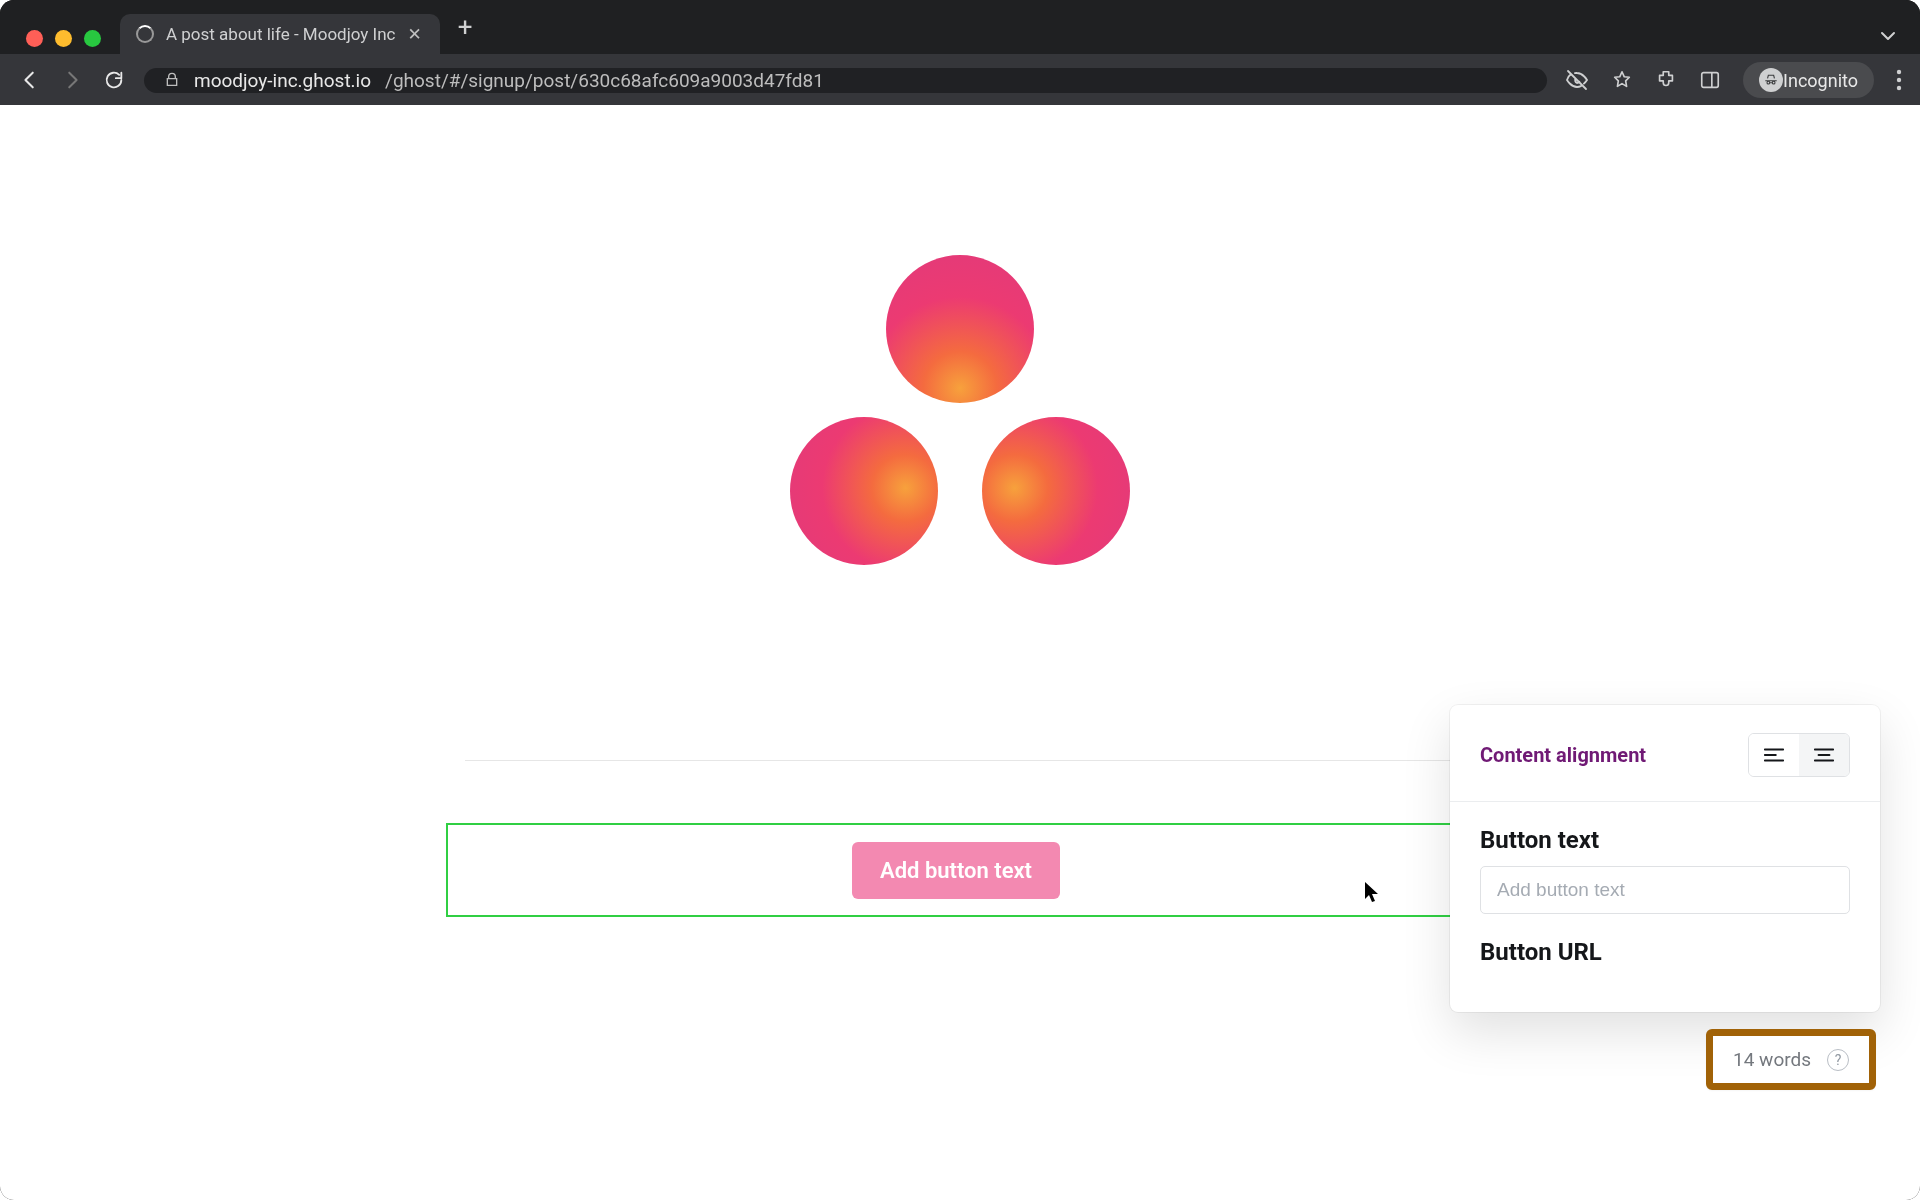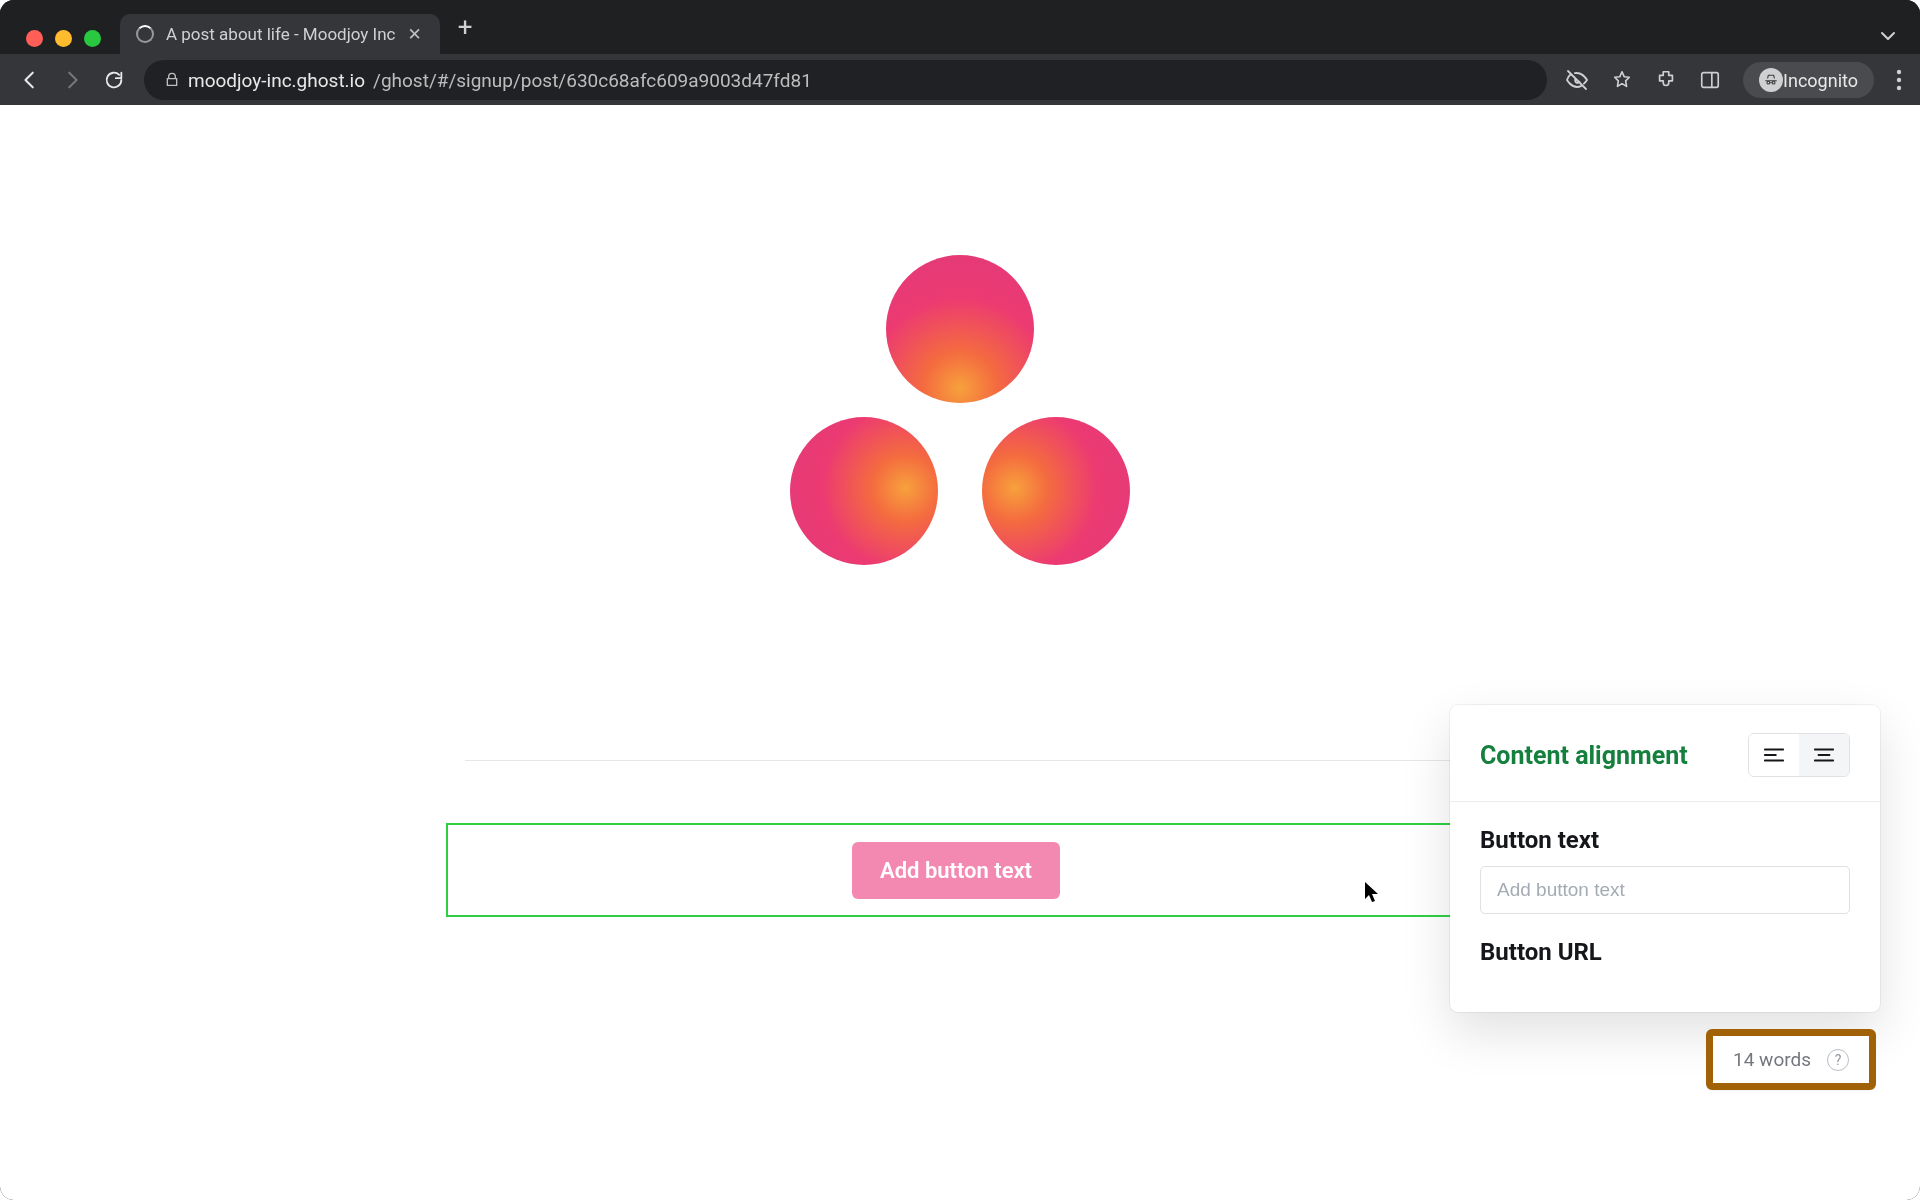--- a/index.html
+++ b/index.html
@@ -17,21 +17,21 @@
   .tab-strip { position:absolute; top:14px; left:120px; display:flex; height:40px; }
   .tab { background:#35363a; color:#cfd0d1; height:40px; border-radius:10px 10px 0 0; display:flex; align-items:center; padding:0 18px 0 16px; gap:12px; font-size:17px; min-width:300px; }
   .tab .spinner { width:18px; height:18px; border:2px solid #999; border-top-color:#fff; border-radius:50%; }
   .tab .close { color:#bfbfbf; font-size:17px; margin-left:auto; }
   .new-tab { color:#cfd0d1; font-size:26px; margin-left:18px; line-height:1; }
   .tabs-dropdown { position:absolute; right:22px; top:26px; color:#cfd0d1; }
 
   .addr-bar { position:absolute; top:54px; left:0; right:0; height:52px; background:#35363a; display:flex; align-items:center; padding:0 18px; gap:18px; }
   .nav-btn { width:24px; height:24px; display:flex; align-items:center; justify-content:center; color:#9a9b9d; }
   .nav-btn.active{ color:#e8e8e8; }
-  .url-box { flex:1; background:#202124; border-radius:30px; height:40px; display:flex; align-items:center; padding:0 20px; color:#d0d0d0; font-size:19px; gap:8px; }
+  .url-box { flex:1; background:#202124; border-radius:30px; height:25px; display:flex; align-items:center; padding:0 20px; color:#d0d0d0; font-size:19px; gap:14px; }
   .url-text { color:#bdbdbd; }
   .url-highlight { color:#e8e8e8; }
   .right-icons { display:flex; align-items:center; gap:22px; color:#cfd0d1; }
   .incog-pill { display:flex; align-items:center; gap:0; background:#4a4b4e; padding:6px 16px; border-radius:22px; color:#e8e8e8; font-size:18px; }
   .avatar-blob { width:24px; height:24px; border-radius:50%; background:#cfd0d1; display:flex; align-items:center; justify-content:center; }
   .avatar-blob svg { width:16px; height:16px; }
 
   
   .page { position:absolute; top:105px; left:0; right:0; bottom:0; background:#fff; }
 
@@ -62,21 +62,21 @@
   .button-card { position:absolute; top:718px; left:446px; width:1020px; height:94px; border:2px solid #30cf43; background:#fff; display:flex; align-items:center; justify-content:center; }
   .button-card .btn { background:#f389b1; color:#fff; font-size:22px; font-weight:600; padding:16px 28px; border-radius:6px; }
 
   
   .cursor { position:absolute; top:776px; left:1364px; width:16px; height:22px; }
   .cursor svg { width:16px; height:22px; }
 
   
   .popover { position:absolute; top:600px; right:40px; width:430px; background:#fff; border-radius:8px; box-shadow:0 0 0 1px rgba(0,0,0,.05), 0 20px 50px rgba(0,0,0,.12); padding:28px 30px 34px; }
   .pop-row { display:flex; align-items:center; justify-content:space-between; }
-  .pop-label { font-size:25px; font-weight:700; color:#15803d; }
+  .pop-label { font-size:20px; font-weight:700; color:#701a75; }
   .align-group { display:flex; border:1px solid #dfe1e4; border-radius:6px; overflow:hidden; }
   .align-btn { width:50px; height:42px; display:flex; align-items:center; justify-content:center; background:#fff; }
   .align-btn.active { background:#f4f5f6; }
   .align-btn svg { width:22px; height:18px; stroke:#15171a; stroke-width:2; fill:none; stroke-linecap:round;}
   .pop-divider { height:1px; background:#ebedef; margin:24px -30px; }
   .pop-field-label { font-size:24px; font-weight:700; color:#15171a; margin-bottom:12px; }
   .pop-input { width:100%; height:48px; border:1px solid #dfe1e4; border-radius:5px; padding:0 16px; font-size:19px; color:#15171a; }
   .pop-input::placeholder { color:#a5abb3; }
   .pop-field + .pop-field { margin-top:24px; }
 

